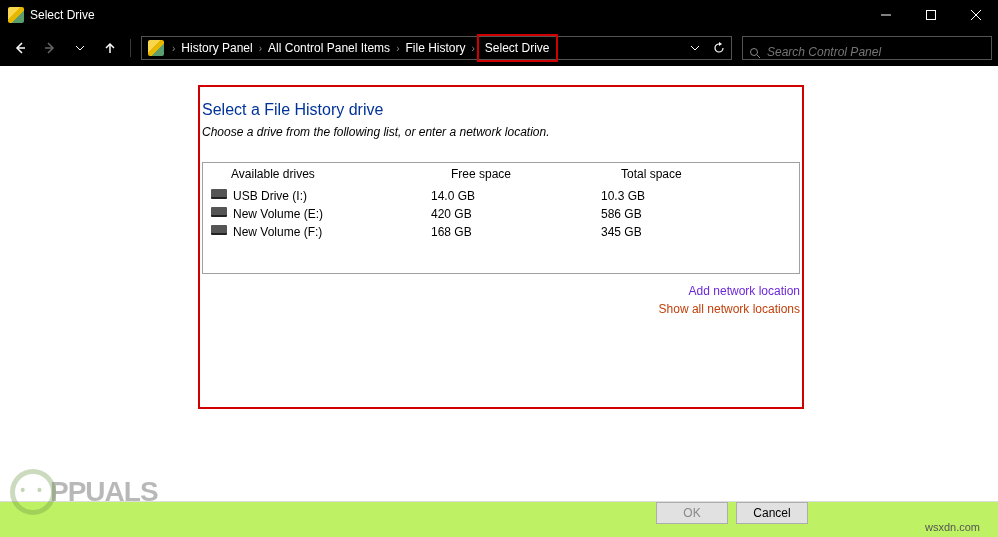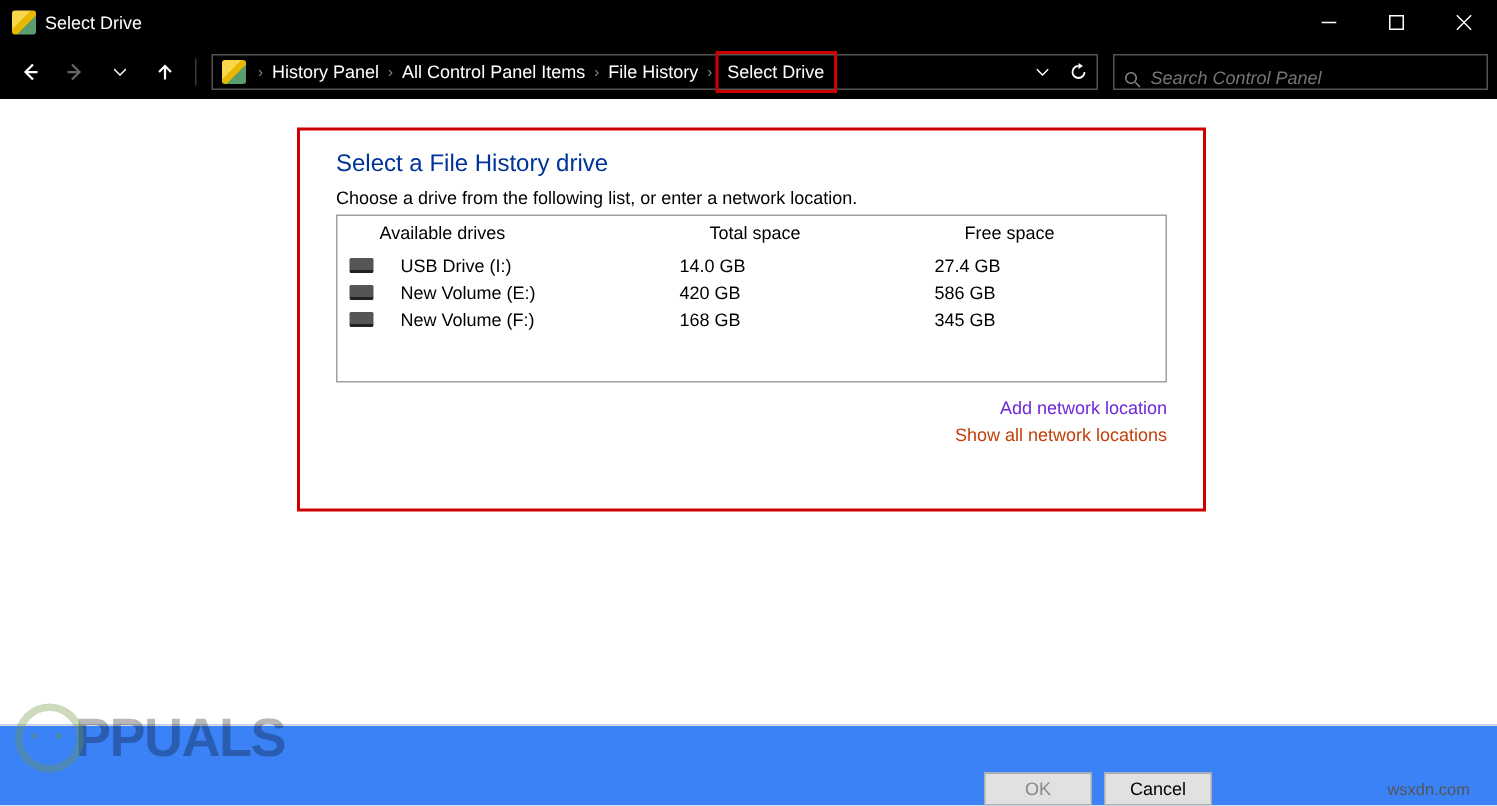--- a/index.html
+++ b/index.html
@@ -24,43 +24,43 @@
     .crumb-sep { color: #8a8a8a; font-size: 10px; padding: 0 2px; }
     .crumb.hl { border: 2px solid #d00000; padding: 2px 6px; height: 28px; display: flex; align-items: center; margin-top:-3px;margin-bottom:-3px; }
     .addr-spacer { flex: 1; }
     .addr-btn { width: 24px; height: 22px; display: flex; align-items: center; justify-content: center; color: #fff; }
 
     .searchbox { width: 250px; height: 24px; border: 1px solid #535353; background: #000; display: flex; align-items: flex-end; margin-left: 4px; }
     .searchbox .sicon { width: 24px; display:flex; justify-content:center; color:#8a8a8a; }
     .searchbox input { flex:1; background: transparent; border:none; outline:none; color:#8a8a8a; font-size:12px; font-style: italic; }
 
     .content { position: absolute; top: 66px; left: 0; right: 0; bottom: 43px; background: #fff; }
-    .panel-border { position: absolute; left: 198px; top: 19px; width: 606px; height: 256px; border: 2px solid #d00000; padding: 14px 24px 10px; }
+    .panel-border { position: absolute; left: 198px; top: 19px; width: 606px; height: 324px; border: 2px solid #d00000; padding: 14px 2px 10px; }
 
     .heading { color: #003399; font-size: 16px; font-weight: 400; margin-bottom: 6px; }
-    .subheading { color: #000; font-size: 12px; margin-bottom: 4px; }
+    .subheading { color: #000; font-size: 12px; margin-bottom: 23px; font-style: italic; }
 
     .drive-table { border: 1px solid #a0a0a0; }
     .drive-header, .drive-row { display: grid; grid-template-columns: 220px 170px 1fr; font-size: 12px; }
     .drive-header { padding: 4px 8px; }
     .drive-header > div { color: #000; margin-left: 20px; }
     .drive-body { padding: 2px 8px 32px; }
     .drive-row { padding: 2px 0; align-items: center; }
-    .drive-name { display: flex; align-items: center; gap: 18px; }
+    .drive-name { display: flex; gap: 6px; }
     .drive-icon { width: 16px; height: 10px; background: #555; border-radius: 1px; border-bottom: 2px solid #222; flex-shrink:0; }
 
     .links { text-align: right; font-size: 12px; margin-top: 10px; }
     .link-blue { color: #6d28d9; display: block; margin-bottom: 4px; }
     .link-gray { color: #c2410c; display: block; }
 
-    .footer { position: absolute; bottom: 0; left: 0; right: 0; height: 54px; background: #3b82f6; border-top: 1px solid #ddd; display: flex; align-items: flex-end; justify-content: flex-end; padding-right: 190px; gap: 8px; }
+    .footer { position: absolute; bottom: 0; left: 0; right: 0; height: 36px; background: #bef264; border-top: 1px solid #ddd; display: flex; align-items: flex-start; justify-content: flex-end; padding-right: 190px; gap: 8px; }
     .btn { min-width: 72px; height: 22px; font-size: 12px; background: #e1e1e1; border: 1px solid #adadad; display:flex;align-items:center;justify-content:center; }
     .btn.disabled { color: #888; }
 
-    .watermark-logo { position: absolute; left: 10px; bottom: 22px; font-size: 36px; font-weight: 700; color: rgba(0,0,0,0.28); letter-spacing: -1px; display:flex; align-items:center; }
+    .watermark-logo { position: absolute; left: 10px; bottom: 22px; font-size: 28px; font-weight: 700; color: rgba(0,0,0,0.28); letter-spacing: -1px; display:flex; align-items:center; }
     .watermark-logo .face { width:46px;height:46px; border:5px solid rgba(110,150,70,0.35); border-radius:50%; display:inline-flex;align-items:center;justify-content:center; margin-right:-6px; position:relative; }
     .watermark-logo .face::before { content:"• •"; font-size:14px; color:rgba(110,150,70,0.4); position:absolute; top:8px; letter-spacing:4px;}
     .watermark-url { position:absolute; right:18px; bottom:4px; font-size:11px; color:#555; }
   </style>
 </head>
 <body>
 
 <div class="titlebar">
   <div class="titlebar-icon"></div>
   <div class="titlebar-title">Select Drive</div>
@@ -146,31 +146,31 @@
 </div>
 
 <div class="content">
   <div class="panel-border">
     <div class="heading">Select a File History drive</div>
     <div class="subheading">Choose a drive from the following list, or enter a network location.</div>
 
     <div class="drive-table">
       <div class="drive-header">
         <div>Available drives</div>
+        <div>Free space</div>
         <div>Total space</div>
-        <div>Free space</div>
       </div>
       <div class="drive-body">
         <div class="drive-row">
           <div class="drive-name">
               <span class="drive-icon"></span>
               <span>USB Drive (I:)</span>
             </div>
           <div>14.0 GB</div>
-          <div>27.4 GB</div>
+          <div>10.3 GB</div>
         </div>
         <div class="drive-row">
           <div class="drive-name">
               <span class="drive-icon"></span>
               <span>New Volume (E:)</span>
             </div>
           <div>420 GB</div>
           <div>586 GB</div>
         </div>
         <div class="drive-row">

